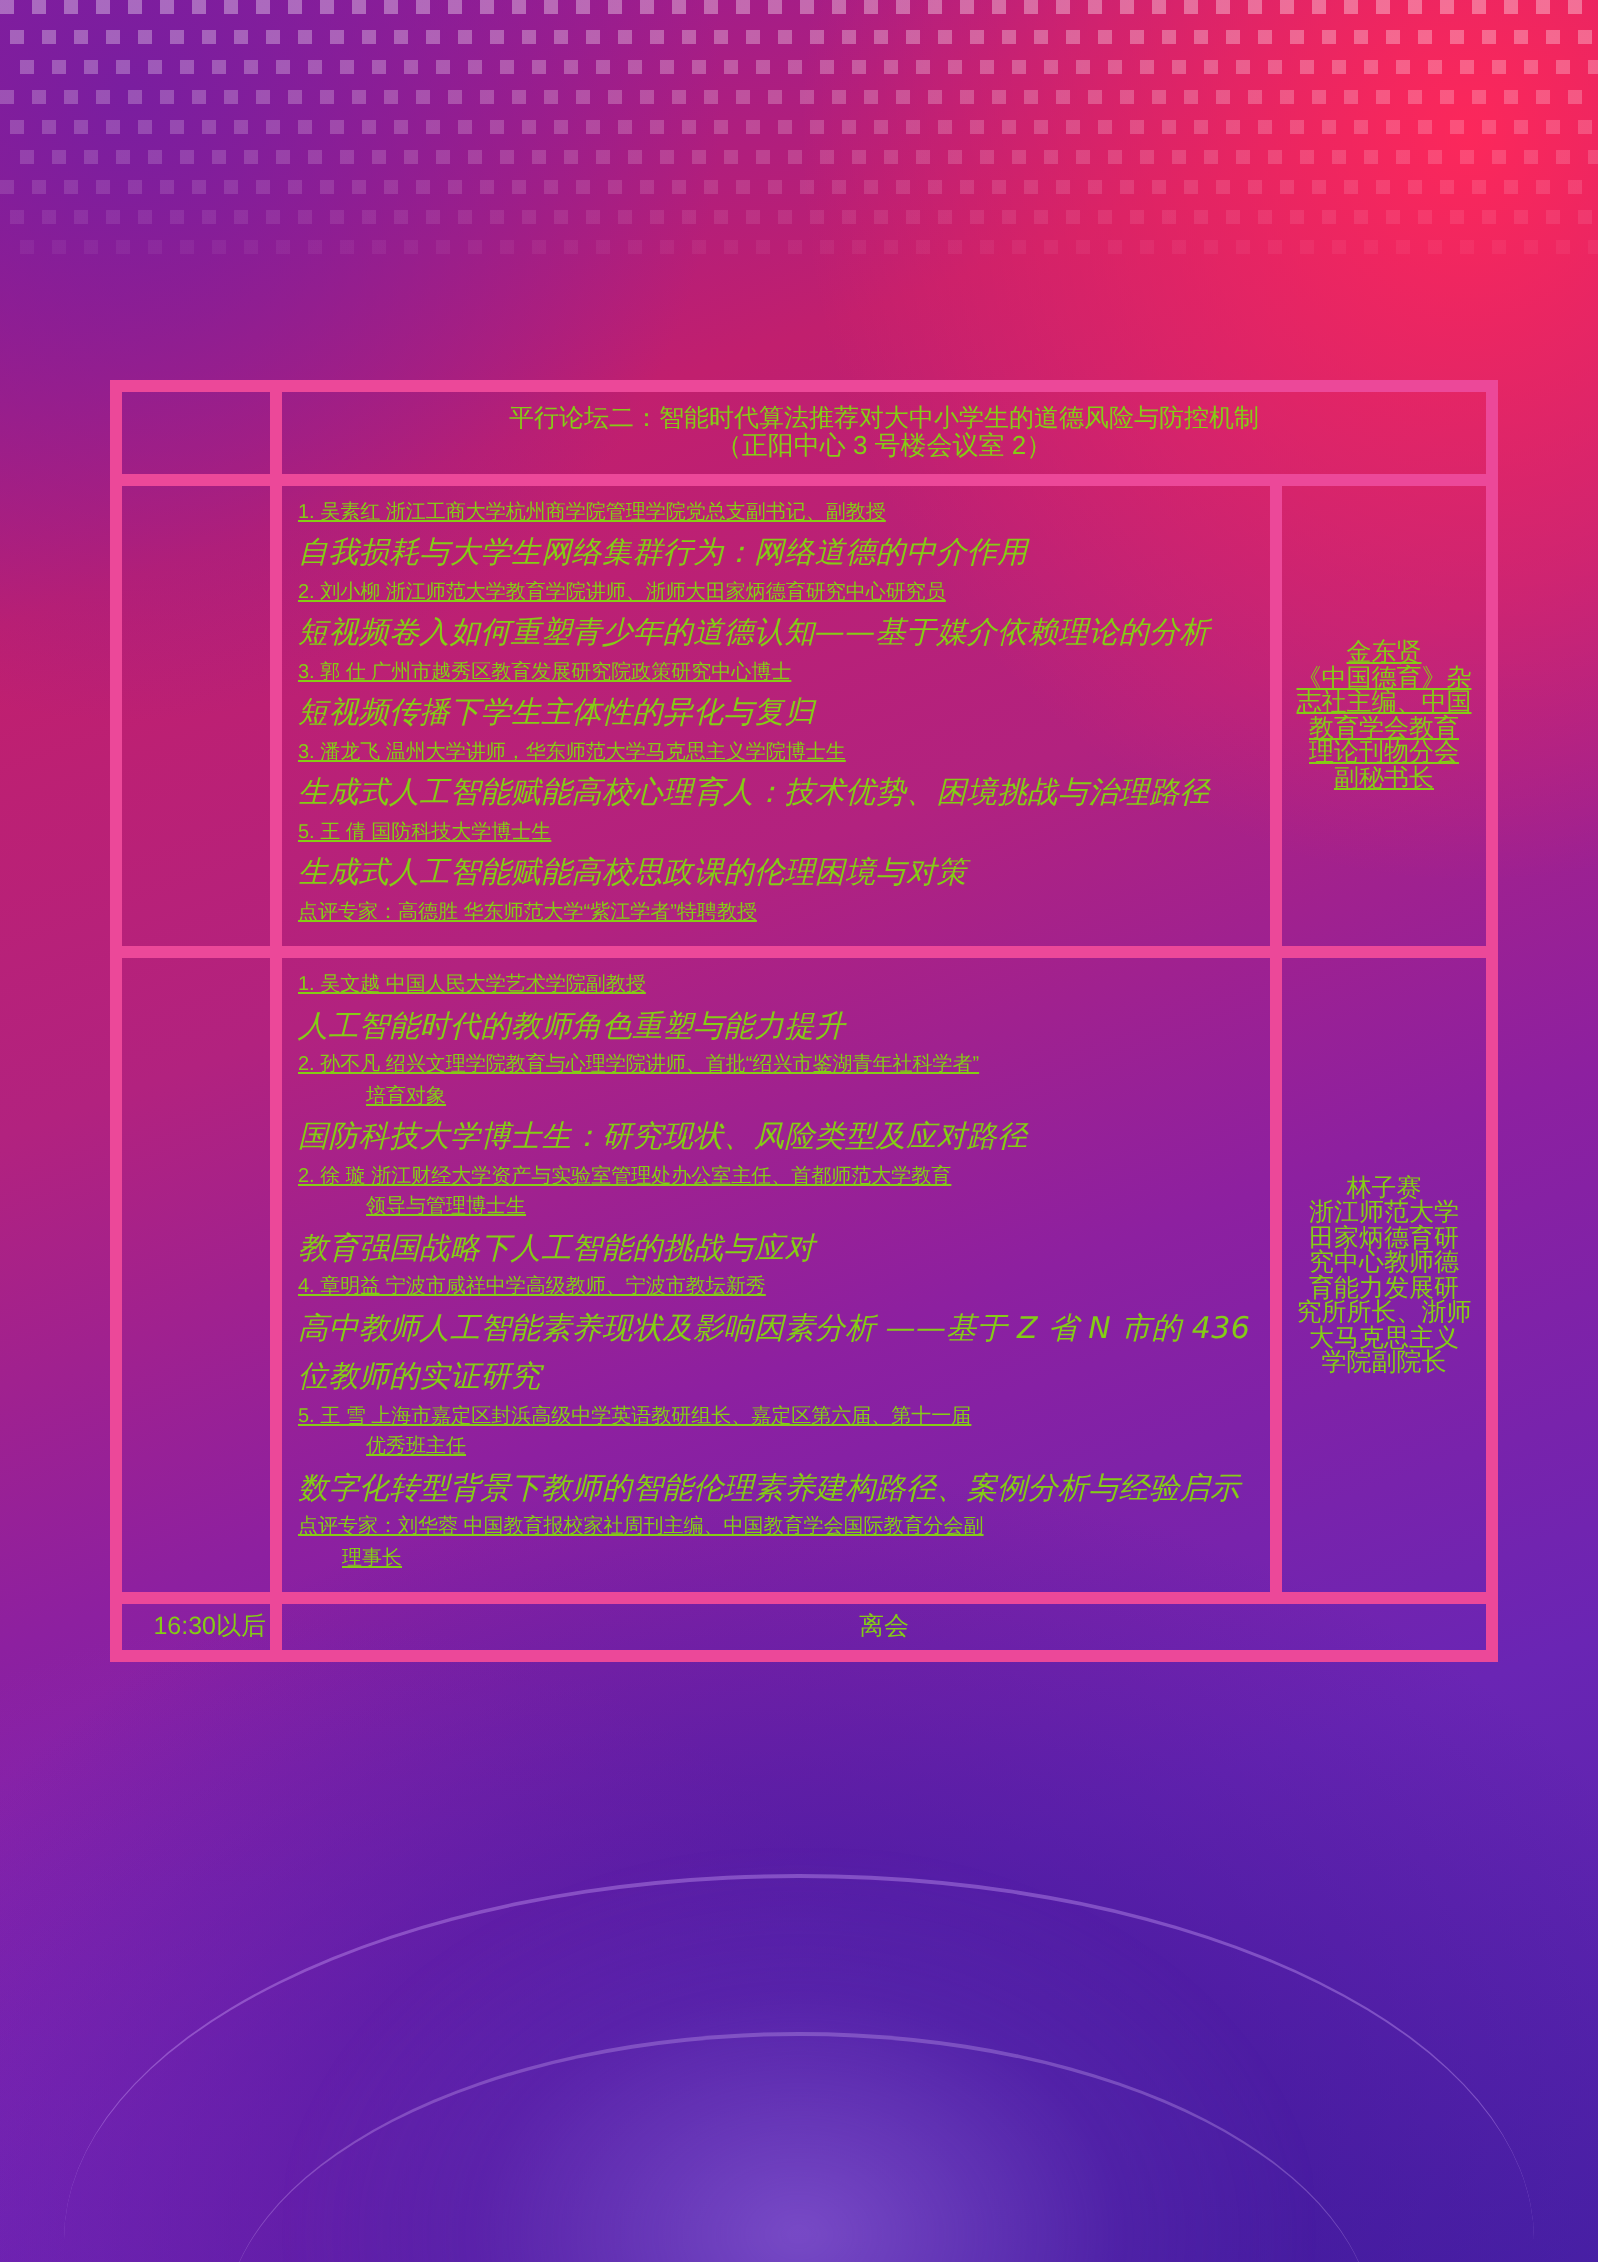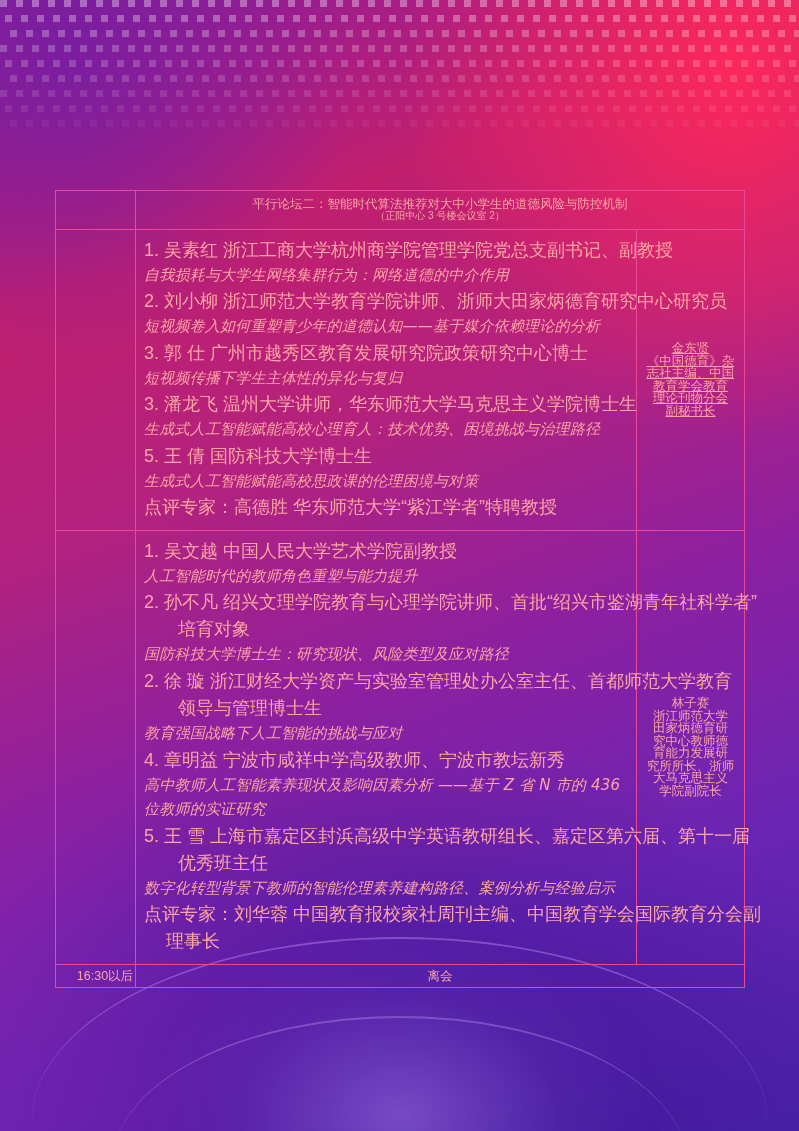--- a/index.html
+++ b/index.html
@@ -81,48 +81,49 @@
     top: 190px;
     width: 690px;
   }
   table.sched {
     border-collapse: collapse;
     width: 690px;
     background: transparent;
     table-layout: fixed;
   }
   table.sched td {
-    border: 1px solid #ec4899;
+    border: 6px solid #ec4899;
     vertical-align: top;
     padding: 4px 6px;
-    color: #fca5a5;
+    color: #84cc16;
     font-size: 12.5px;
     line-height: 1.0;
   }
   .col-time { width: 80px; }
   .col-main { width: 500px; }
   .col-side { width: 108px; }
 
   .hdr {
     text-align: center;
     font-size: 13px;
     line-height: 1.55;
     padding: 7px 6px 8px 6px !important;
     color: #101014;
   }
-  .hdr .l2 { font-size: 10px; }
+  .hdr .l2 { font-size: 13px; }
 
   .sess-cell {
     padding: 7px 8px 8px 8px !important;
   }
   .item {
-    font-size: 18px;
+    font-size: 10px;
     line-height: 1.45;
     margin: 0 0 1px 0;
     white-space: nowrap;
+    text-decoration: underline;
   }
   .topic {
     font-size: 15px;
     line-height: 1.5;
     margin: 0 0 2px 0;
     font-family: "DejaVu Sans", "Liberation Sans", sans-serif;
     font-style: italic;
     letter-spacing: 0.2px;
   }
   .indent {

